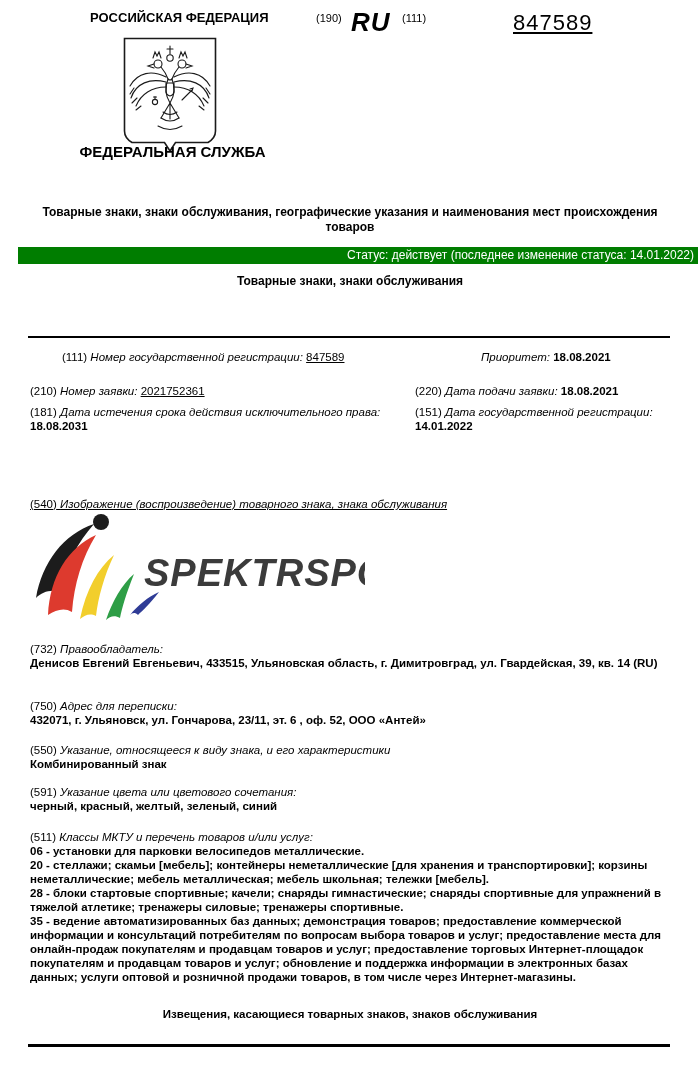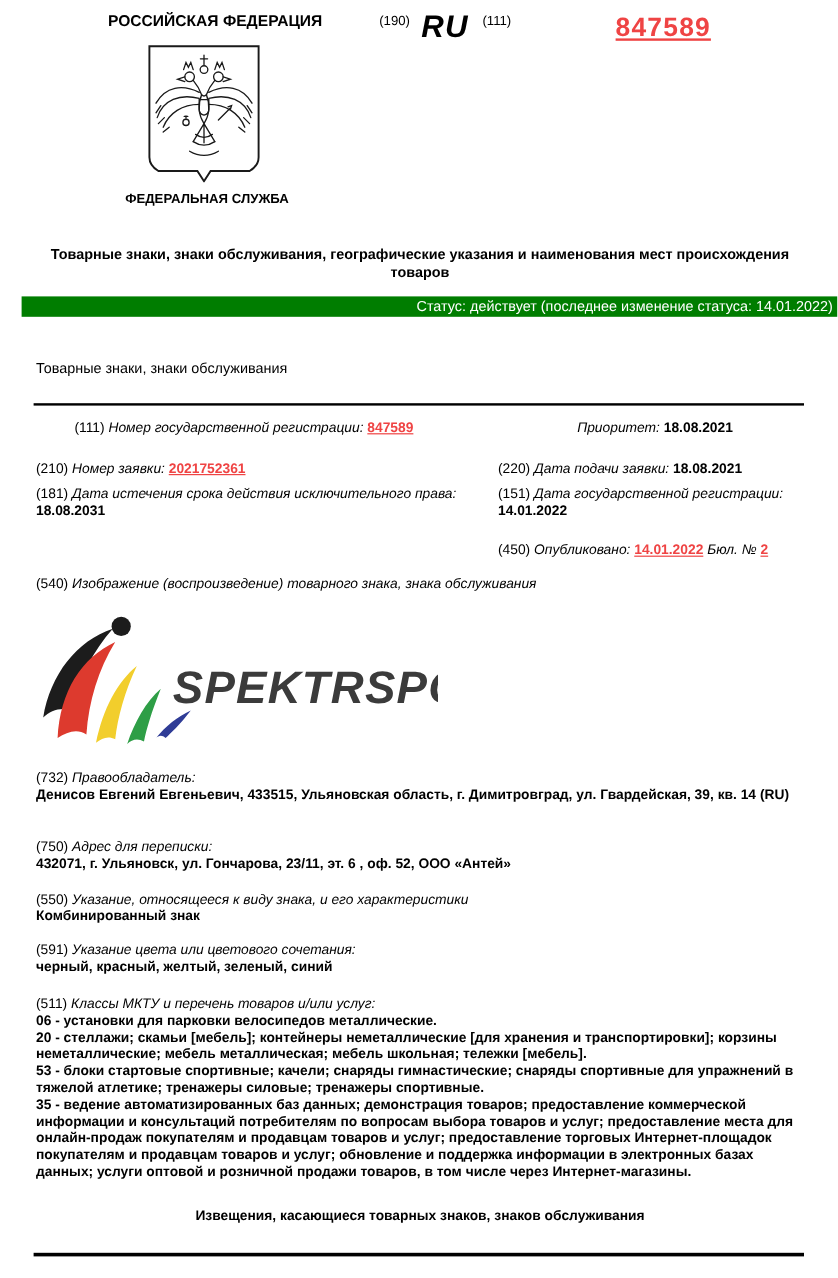--- a/index.html
+++ b/index.html
@@ -4,46 +4,46 @@
 <style>
   html,body{margin:0;padding:0;background:#fff;}
   .page{
     position:relative;width:698px;height:1065px;background:#fff;
     font-family:"Liberation Sans",sans-serif;font-size:11.5px;color:#000;
     overflow:hidden;
   }
   .abs{position:absolute;}
   .it{font-style:italic;}
   .b{font-weight:bold;}
-  .lnk{color:#ef4444;font-weight:bold;text-decoration:underline;cursor:pointer;}
+  .lnk{color:#000000;font-weight:normal;text-decoration:underline;cursor:pointer;}
   .row{line-height:14px;}
   .block{line-height:14px;}
   .block p{margin:0;}
   .country{left:90px;top:10px;font-weight:bold;font-size:13px;}
   .c190{left:316px;top:12px;font-size:11px;}
   .ru{left:351px;top:7px;font-weight:bold;font-size:26px;letter-spacing:1px;font-style:italic;}
   .c111{left:402px;top:12px;font-size:11px;}
   .regnum{left:513px;top:10px;font-size:22px;letter-spacing:1px;}
   .arms{left:122px;top:36px;width:96px;height:116px;}
-  .agency{left:0;top:159px;width:345px;text-align:center;font-weight:bold;font-size:11px;line-height:15px;}
+  .agency{left:0;top:144px;width:345px;text-align:center;font-weight:bold;font-size:15px;line-height:15px;}
   .doctype{left:30px;top:205px;width:640px;text-align:center;font-weight:bold;font-size:12px;line-height:15px;}
   .statusbar{
     left:18px;top:247px;right:0;height:17px;background:#007d00;color:#fff;
     font-size:12px;line-height:17px;text-align:right;padding-right:4px;
   }
-  .sectitle{left:30px;top:300px;width:640px;text-align:left;font-weight:normal;font-size:12px;}
+  .sectitle{left:30px;top:274px;width:640px;text-align:center;font-weight:bold;font-size:12px;}
   .hr{left:28px;top:336px;width:642px;height:2px;background:#000;}
   .colL{left:30px;width:378px;}
   .colR{left:415px;width:268px;}
   .r1{top:350px;margin-left:32px;}
   .r2{top:384px;}
   .r3{top:405px;}
   .r4{top:452px;}
   .priority{padding-left:34px;}
-  .f540{left:30px;top:480px;width:640px;}
+  .f540{left:30px;top:497px;width:640px;text-decoration:underline;}
   .logo{left:30px;top:512px;width:335px;height:116px;}
   .f732{left:30px;top:642px;width:640px;}
   .f750{left:30px;top:699px;width:640px;}
   .f550{left:30px;top:743px;width:640px;}
   .f591{left:30px;top:785px;width:640px;}
   .f511{left:30px;top:830px;width:642px;}
   .footer{left:30px;top:1008px;width:640px;text-align:center;font-weight:bold;}
   .bottomline{left:28px;top:1044px;width:642px;height:3px;background:#000;}
 </style>
 </head>
@@ -135,27 +135,20 @@
   </div>
 
   <div class="abs colR r3 block">
     <p>
       <span>(151)</span>
       <span class="it">Дата государственной регистрации:</span>
     </p>
     <p class="b">14.01.2022</p>
   </div>
 
-  <div class="abs colR r4 row">
-    <span>(450)</span>
-    <span class="it">Опубликовано:</span>
-    <a class="lnk">14.01.2022</a>
-    <span class="it">Бюл. №</span>
-    <a class="lnk">2</a>
-  </div>
 
   <div class="abs f540 row">
     <span>(540)</span>
     <span class="it">Изображение (воспроизведение) товарного знака, знака обслуживания</span>
   </div>
 
   <div class="abs logo">
     <svg width="335" height="116" viewBox="0 0 335 116">
       <g>
         <circle cx="71" cy="10" r="8" fill="#1c1c1c"></circle>
@@ -201,20 +194,20 @@
     <p class="b">черный, красный, желтый, зеленый, синий</p>
   </div>
 
   <div class="abs f511 block">
     <p>
       <span>(511)</span>
       <span class="it">Классы МКТУ и перечень товаров и/или услуг:</span>
     </p>
     <p class="b">06 - установки для парковки велосипедов металлические.</p>
     <p class="b">20 - стеллажи; скамьи [мебель]; контейнеры неметаллические [для хранения и транспортировки]; корзины неметаллические; мебель металлическая; мебель школьная; тележки [мебель].</p>
-    <p class="b">53 - блоки стартовые спортивные; качели; снаряды гимнастические; снаряды спортивные для упражнений в тяжелой атлетике; тренажеры силовые; тренажеры спортивные.</p>
+    <p class="b">28 - блоки стартовые спортивные; качели; снаряды гимнастические; снаряды спортивные для упражнений в тяжелой атлетике; тренажеры силовые; тренажеры спортивные.</p>
     <p class="b">35 - ведение автоматизированных баз данных; демонстрация товаров; предоставление коммерческой информации и консультаций потребителям по вопросам выбора товаров и услуг; предоставление места для онлайн-продаж покупателям и продавцам товаров и услуг; предоставление торговых Интернет-площадок покупателям и продавцам товаров и услуг; обновление и поддержка информации в электронных базах данных; услуги оптовой и розничной продажи товаров, в том числе через Интернет-магазины.</p>
   </div>
 
   <div class="abs footer">Извещения, касающиеся товарных знаков, знаков обслуживания</div>
   <div class="abs bottomline"></div>
 
 </div>
 
 </body></html>

